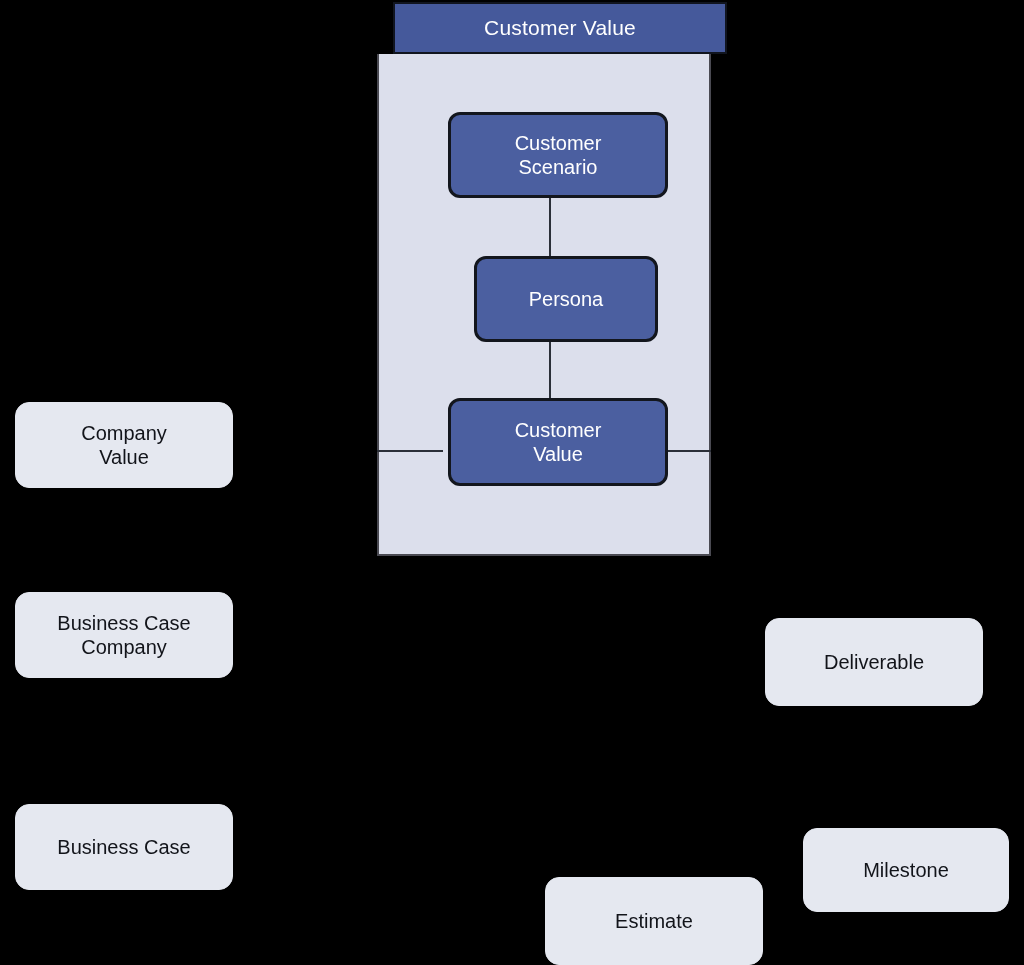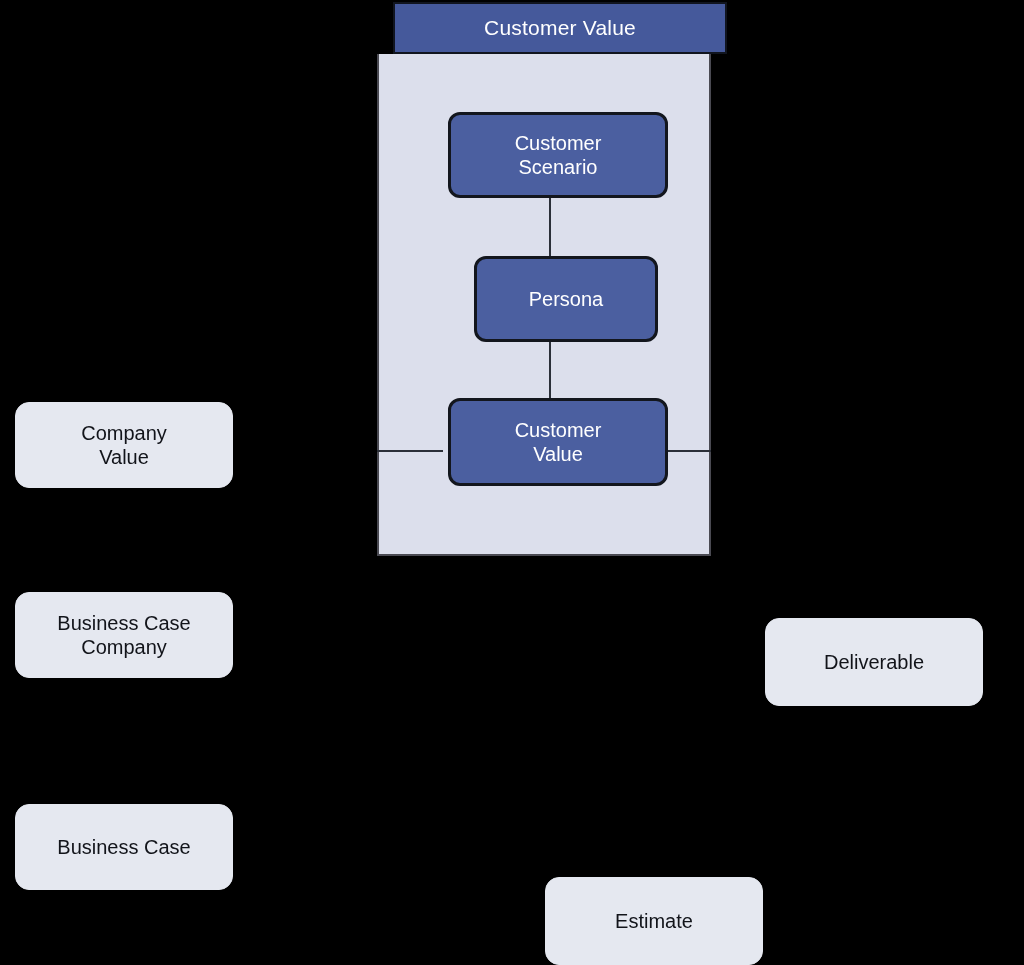--- a/index.html
+++ b/index.html
@@ -126,14 +126,17 @@
   </div>
 
   <div class="node node-grey" style="left:765px; top:618px; width:218px; height:88px;">
     <span>Deliverable</span>
   </div>
 
   <div class="node node-grey" style="left:545px; top:837px; width:218px; height:88px;margin-top:40px;">
     <span>Estimate</span>
   </div>
 
+  <div class="node node-grey" style="left:803px; top:828px; width:206px; height:84px;">
+    <span>Milestone</span>
+  </div>
 
 </div>
 
 </body></html>

